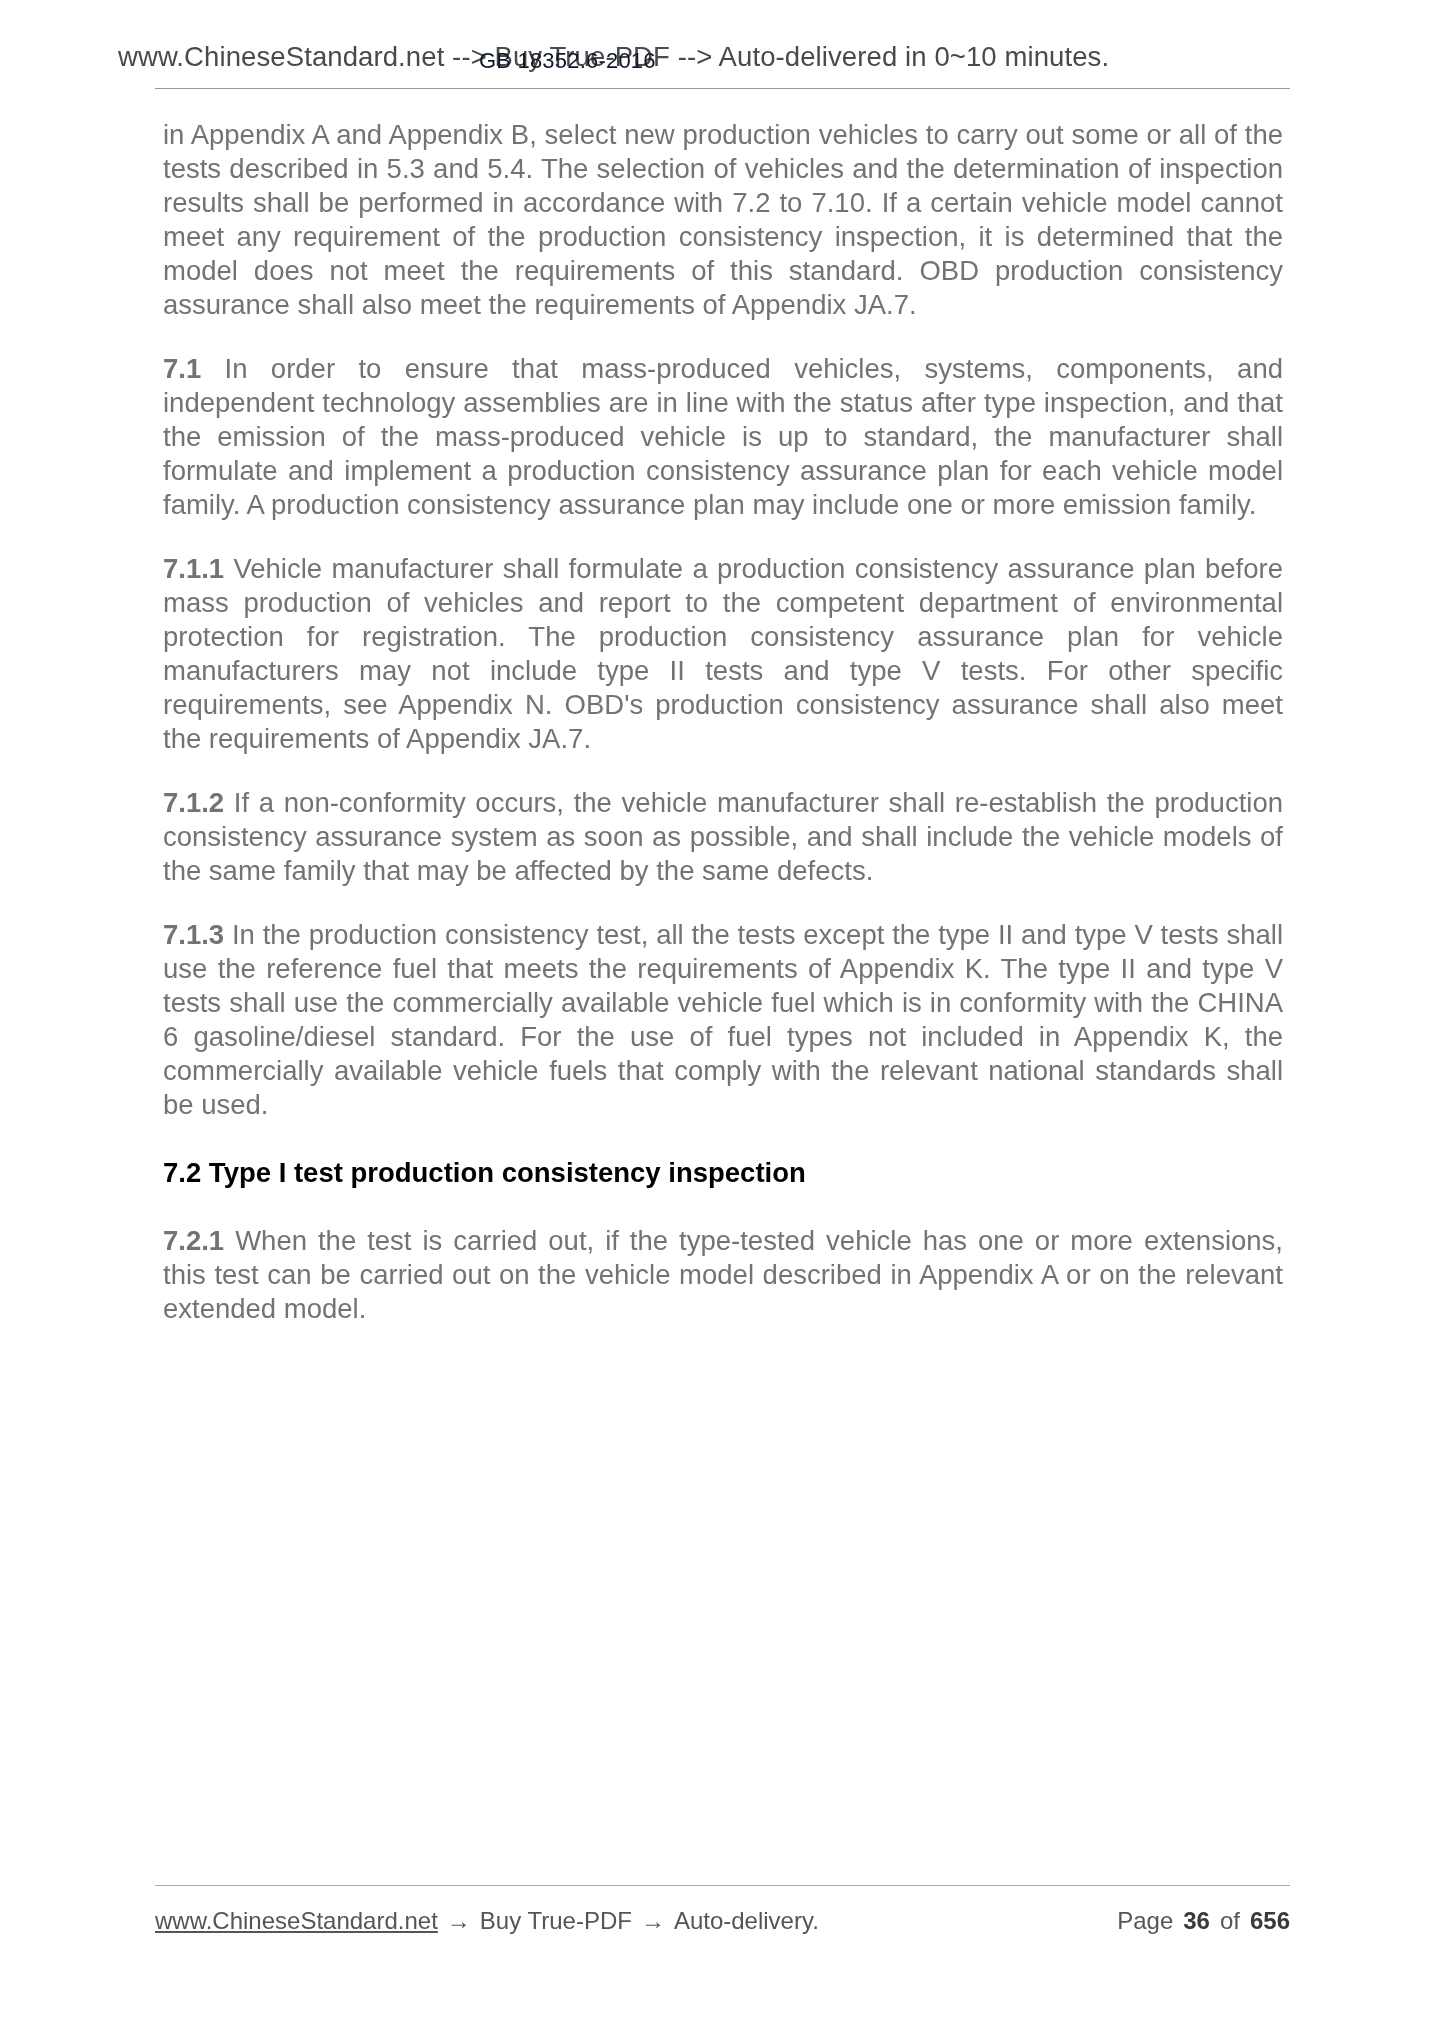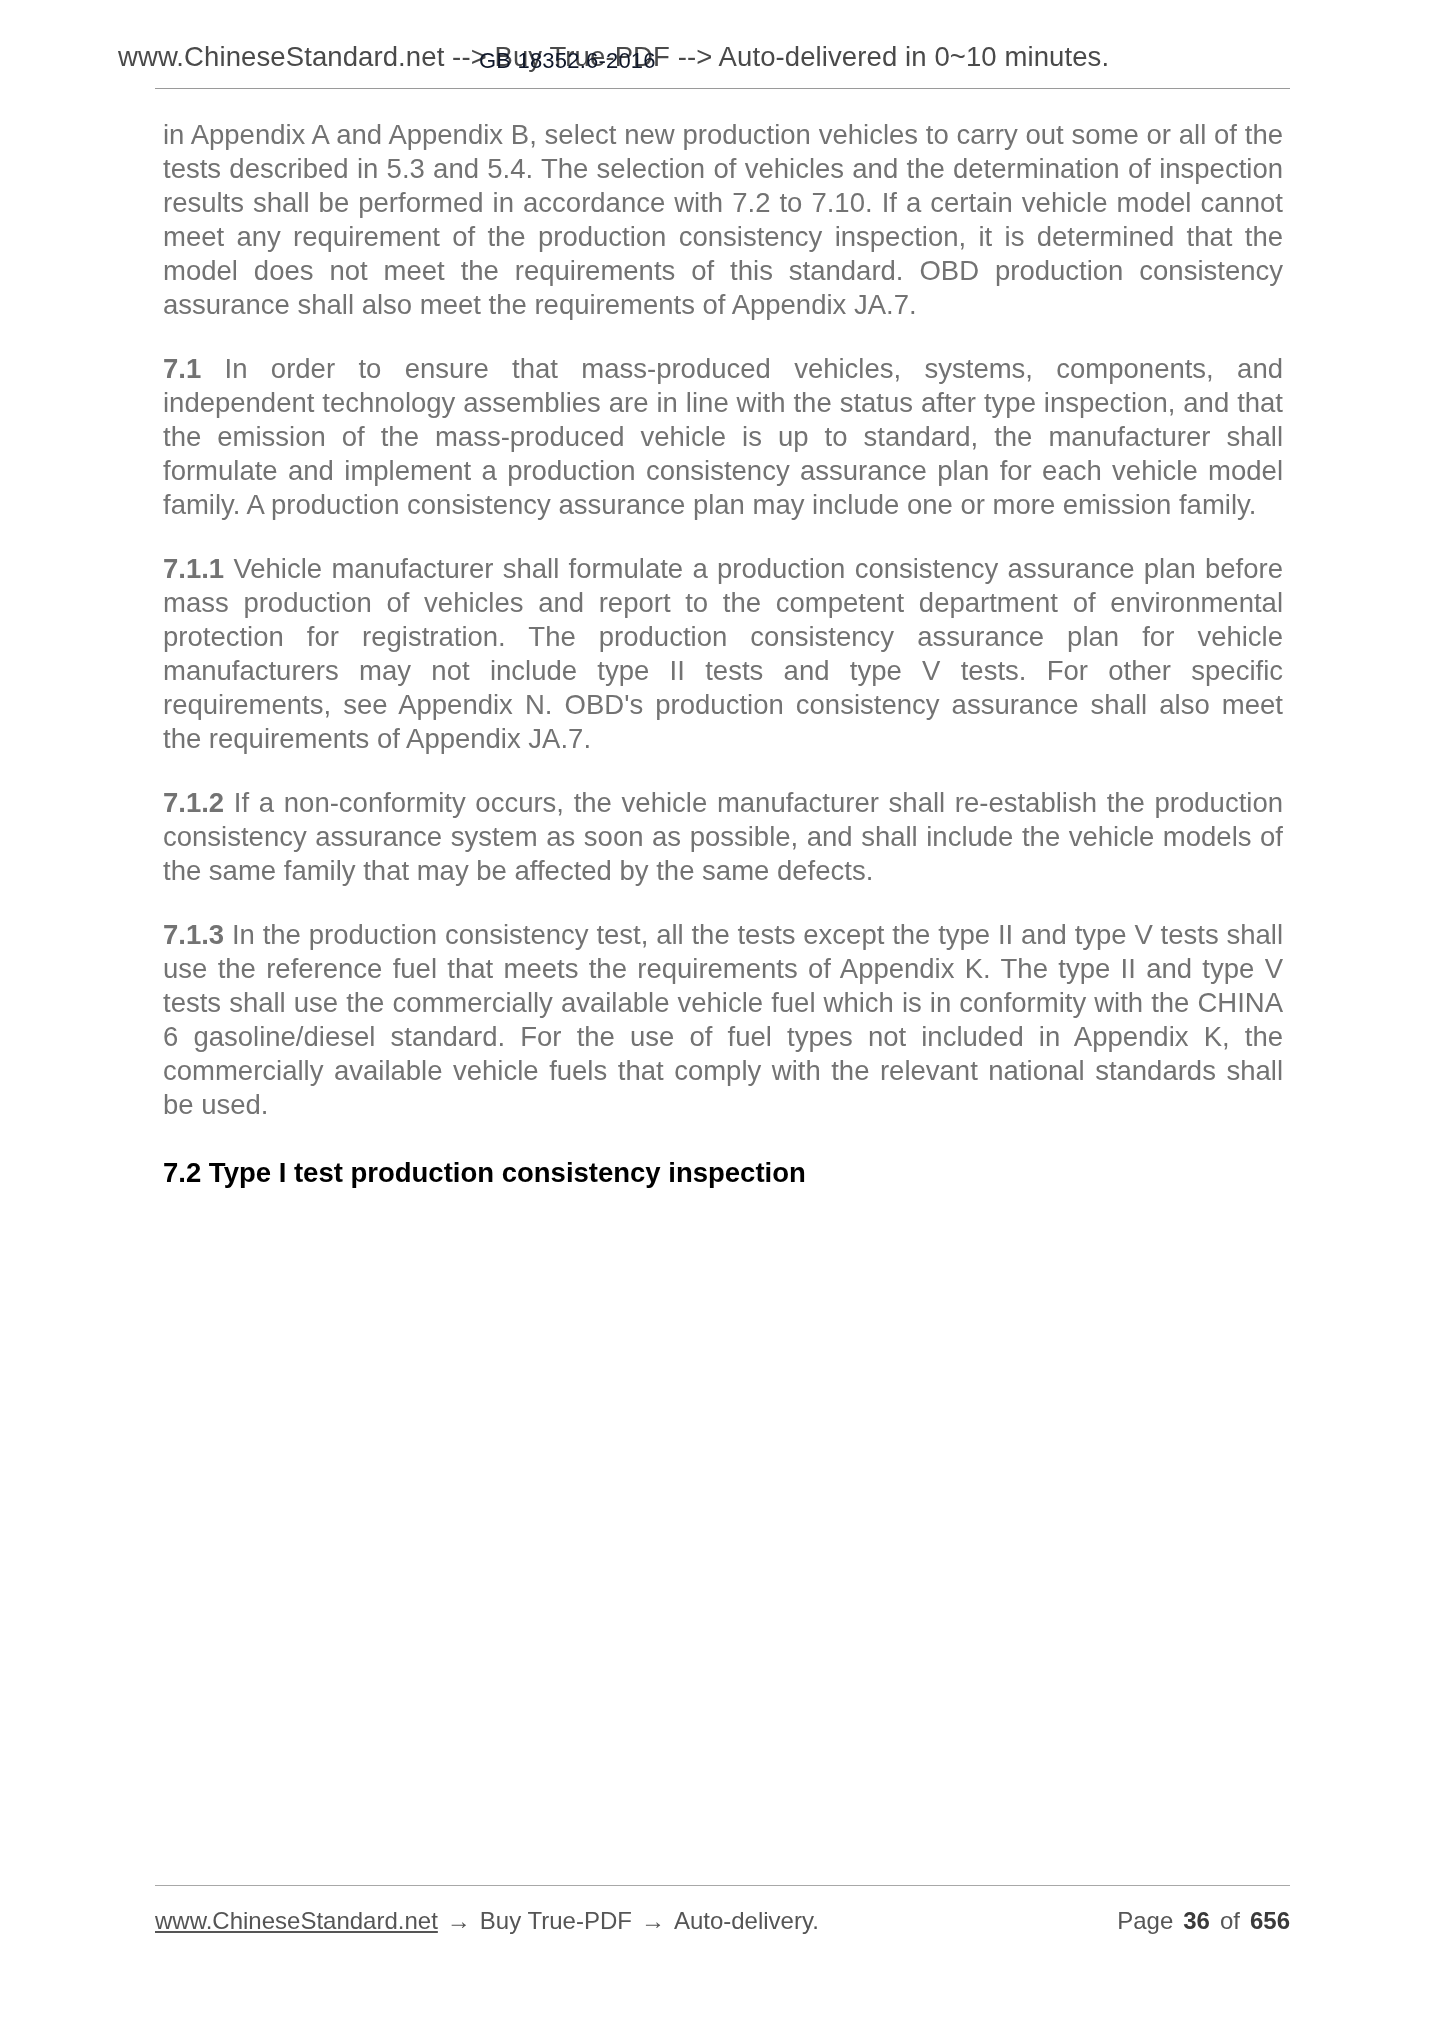--- a/index.html
+++ b/index.html
@@ -170,20 +170,23 @@
     <p class="para">
       <span class="num">7.1.2</span><span> If a non-conformity occurs, the vehicle manufacturer shall re-establish the production consistency assurance system as soon as possible, and shall include the vehicle models of the same family that may be affected by the same defects.</span>
     </p>
 
     <p class="para">
       <span class="num">7.1.3</span><span> In the production consistency test, all the tests except the type II and type V tests shall use the reference fuel that meets the requirements of Appendix K. The type II and type V tests shall use the commercially available vehicle fuel which is in conformity with the CHINA 6 gasoline/diesel standard. For the use of fuel types not included in Appendix K, the commercially available vehicle fuels that comply with the relevant national standards shall be used.</span>
     </p>
 
     <h2 class="heading">7.2 Type I test production consistency inspection</h2>
 
+    <p class="para">
+      <span class="num">7.2.1</span><span> When the test is carried out, if the type-tested vehicle has one or more extensions, this test can be carried out on the vehicle model described in Appendix A or on the relevant extended model.</span>
+    </p>
 
 
 
   </div>
 
   <div class="footer">
     <div class="footer-rule"></div>
     <div class="footer-line">
       <span class="footer-left">
         <a class="footer-url" href="#">www.ChineseStandard.net</a>

